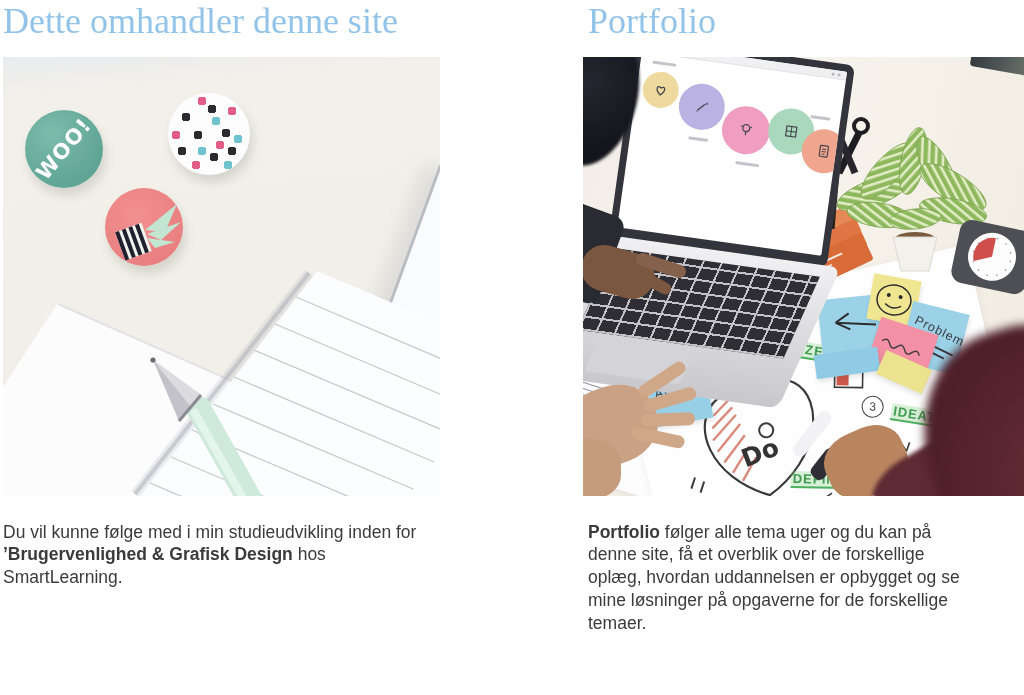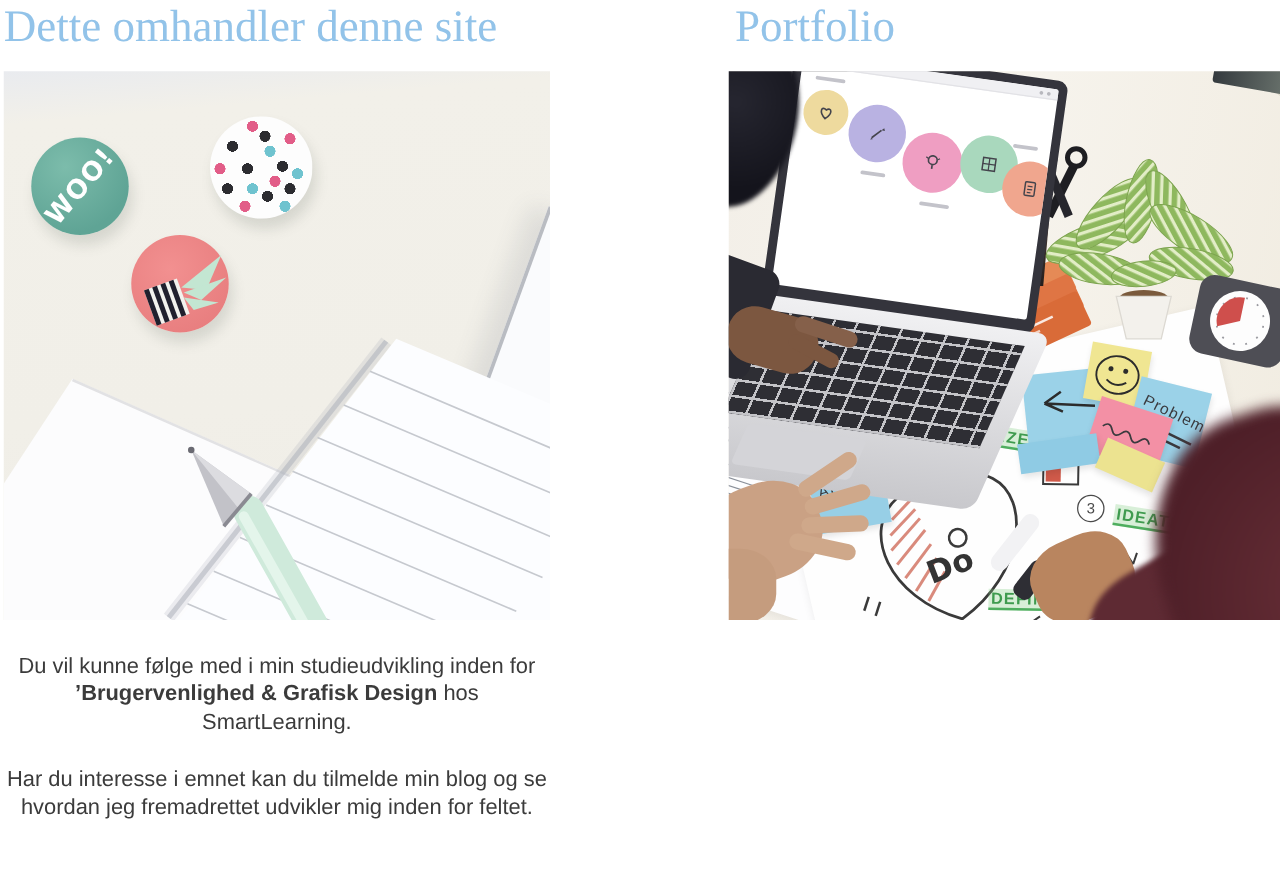--- a/index.html
+++ b/index.html
@@ -8,21 +8,21 @@
   .col{position:absolute;top:0;height:695px;}
   .col-left{left:3px;width:437px;}
   .col-right{left:583px;width:441px;}
   h1.section-heading{position:absolute;top:-4px;left:0;margin:0;font-family:"Liberation Serif",serif;
           font-weight:400;font-size:36px;line-height:50px;color:#92c3e9;white-space:nowrap;}
   .col-right h1.section-heading{left:5px;}
   .photo{position:absolute;top:57px;left:0;height:439px;overflow:hidden;}
   .photo-left{width:437px;background:linear-gradient(175deg,#e9ebef 0%,#f2f0e9 9%,#f1efe8 60%,#efede6 100%);}
   .photo-right{width:441px;background:linear-gradient(100deg,#f3efe8 0%,#f6f3ec 50%,#f1ece1 100%);}
   .para{position:absolute;top:503px;left:0;font-size:17.5px;line-height:22.8px;color:#3b3b3b;}
-  .para-left{width:437px;text-align:center;}
+  .para-left{width:437px;}
   .para-right{left:5px;width:376px;}
   .para b{font-weight:700;}
 
   
   .corner-page{position:absolute;left:436px;top:108px;width:360px;height:560px;background:#fafbfd;
     border-left:3px solid #b9bcc2;transform:rotate(20deg);transform-origin:0 0;
     box-shadow:-14px 4px 18px rgba(80,90,110,.12);}
   .scene{position:absolute;left:0;top:0;}
   .pin{position:absolute;border-radius:50%;box-shadow:3px 8px 10px rgba(90,100,90,.18);}
   .pin-woo{left:22px;top:53px;width:78px;height:78px;
@@ -198,21 +198,20 @@
             <rect x="21" y="38" width="4" height="30" fill="#20202e"></rect>
             <rect x="28" y="38" width="4" height="30" fill="#20202e"></rect>
             <rect x="35" y="38" width="4" height="30" fill="#20202e"></rect>
           </g>
         </svg>
       </div>
     </div>
 
     <p class="para para-left"><span>Du vil kunne følge med i min studieudvikling inden for </span><b>’Brugervenlighed &amp; Grafisk Design</b><span> hos SmartLearning.</span><br>
       <br>
-      <span>Har du interesse i emnet kan du tilmelde min blog og se hvordan jeg fremadrettet udvikler mig inden for feltet.</span>
     </p>
   </div>
 
   <div class="col col-right">
     <h1 class="section-heading">Portfolio</h1>
 
     <div class="photo photo-right">
       <div class="rp-el seam"></div>
       <div class="rp-el corner-object"></div>
 
@@ -441,15 +440,16 @@
       <div class="rp-el fng f2"></div>
       <div class="rp-el fng f3"></div>
       <div class="rp-el fng f4"></div>
       <div class="rp-el marker-barrel"></div>
       <div class="rp-el marker-grip"></div>
       <div class="rp-el hand-marker"></div>
       <div class="rp-el arm-maroon"></div>
       <div class="rp-el shoulder"></div>
     </div>
 
+    <p class="para para-right"><b>Portfolio</b><span> følger alle tema uger og du kan på denne site, få et overblik over de forskellige oplæg, hvordan uddannelsen er opbygget og se mine løsninger på opgaverne for de forskellige temaer.</span></p>
   </div>
 
 </div>
 
 </body></html>

